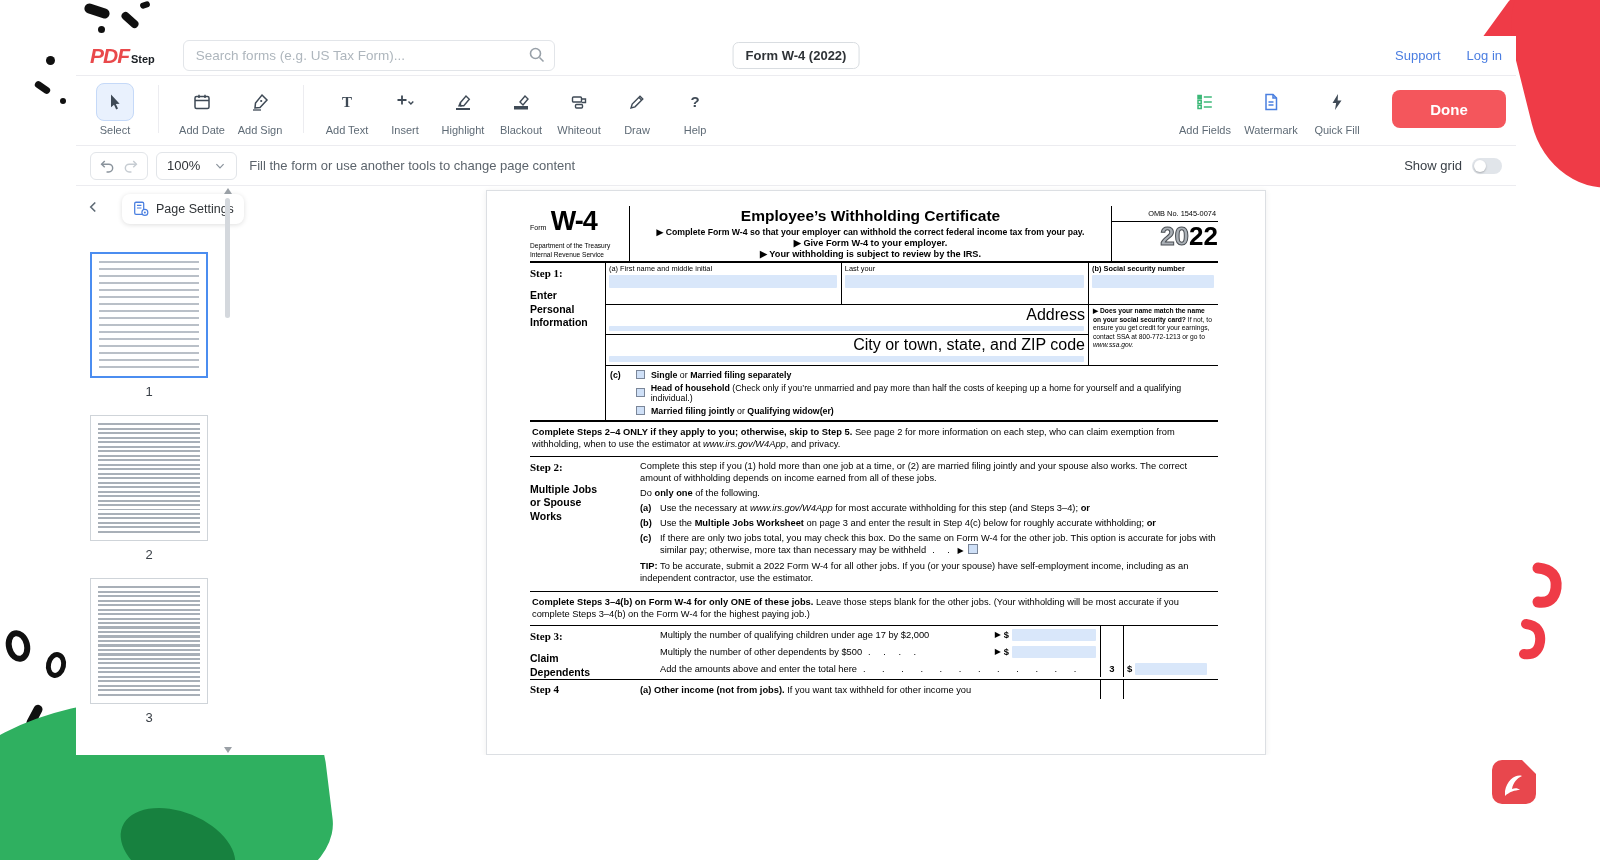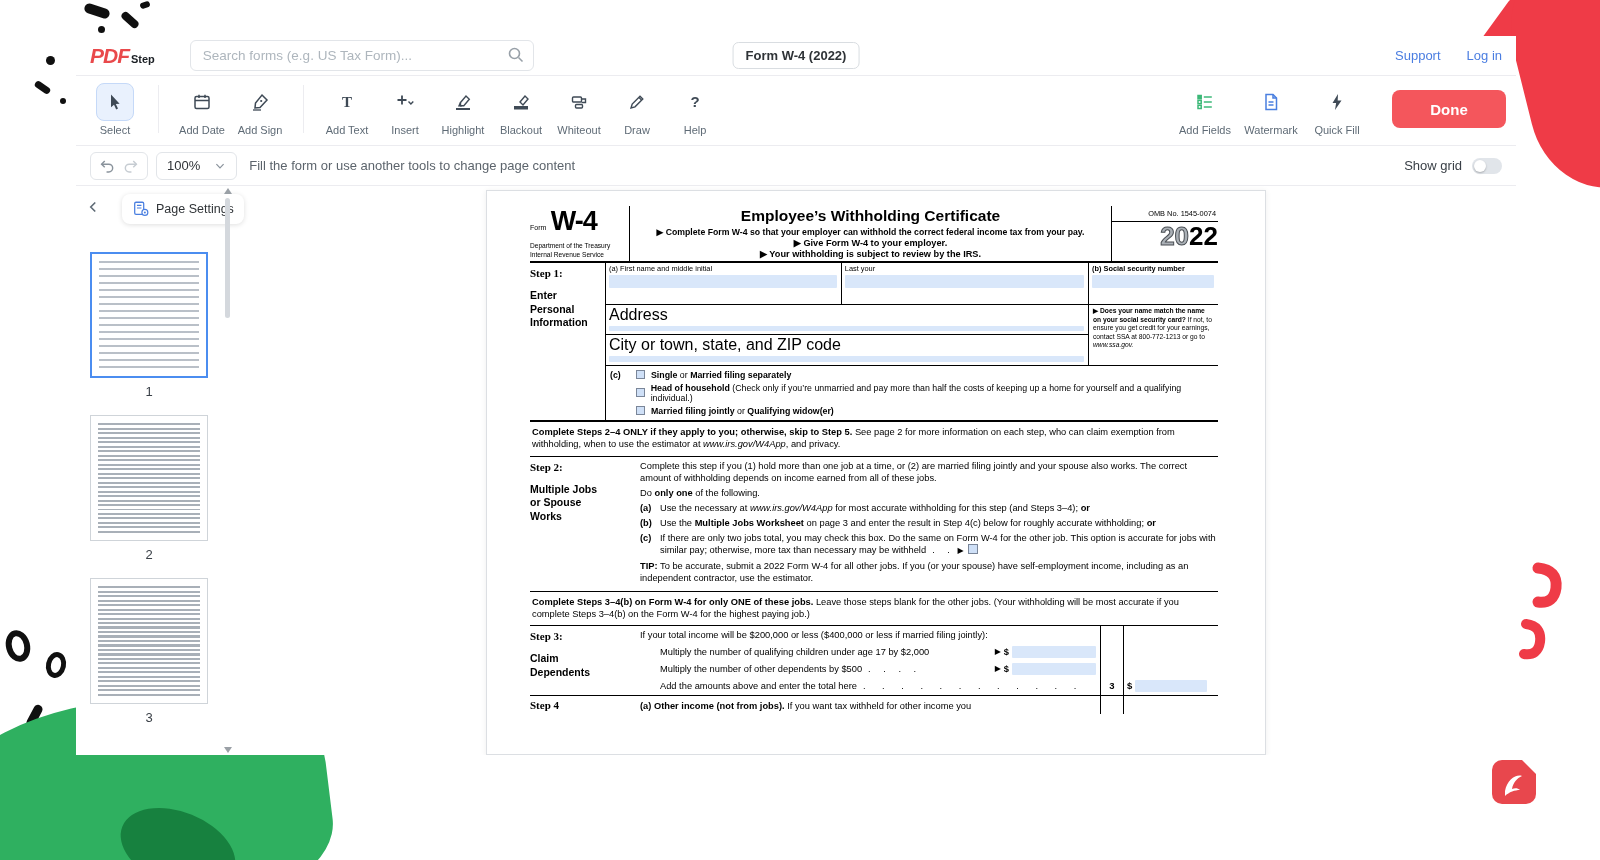--- a/index.html
+++ b/index.html
@@ -23,21 +23,21 @@
   
   .app { position:absolute; left:76px; top:36px; width:1440px; height:719px;
     background:#fff; z-index:2; }
 
   
   .app-header { position:absolute; top:0; left:0; right:0; height:40px;
     display:flex; align-items:center; padding:0 14px; border-bottom:1px solid #ececf0; }
   .logo { display:flex; align-items:baseline; cursor:pointer; }
   .logo-pdf { color:#e9494b; font-weight:800; font-style:italic; font-size:21px; letter-spacing:-1px; }
   .logo-liner { color:#1b1f24; font-weight:700; font-size:11px; margin-left:2px; }
-  .searchbox { position:relative; margin-left:35px; width:344px; }
+  .searchbox { position:relative; margin-left:28px; width:372px; }
   .searchbox input { width:100%; height:31px; border:1px solid #e2e5e9; border-radius:6px;
     padding:0 34px 0 12px; font-size:13.5px; color:#333; outline:none; }
   .searchbox input::placeholder { color:#aeb6bd; }
   .searchbox .mag { position:absolute; right:8px; top:5px; }
   .form-badge { position:absolute; left:50%; transform:translateX(-50%);
     border:1px solid #d9dde1; border-radius:6px; padding:5px 12px; font-size:13px;
     font-weight:700; color:#2f3337; background:#fff; }
   .hdr-links { margin-left:auto; display:flex; gap:26px; font-size:13px; }
   .hdr-links span { color:#4a7de1; cursor:pointer; }
 
@@ -119,21 +119,21 @@
   .stepsub { font-size:10.5px; font-weight:bold; white-space:pre-line; line-height:1.3; margin-top:10px; }
   .s1-main { flex:1; border-left:1px solid #000; display:flex; flex-direction:column; }
   .s1r1 { display:flex; border-bottom:1px solid #000; height:42px; }
   .fcell { padding:1px 3px; display:flex; flex-direction:column; }
   .fcell .flab { font-size:7.4px; }
   .fcell .flab.b { font-weight:bold; }
   .finput { height:13px; background:#d9e7fa; margin:2px 1px 2px 0; border-radius:1px; }
   .cell-fn { flex:1; } .cell-ln { flex:1.05; border-left:1px solid #000; }
   .cell-ssn { width:130px; border-left:1px solid #000; }
   .s1r2 { display:flex; border-bottom:1px solid #000; }
-  .addrcity { flex:1; display:flex; flex-direction:column; }
+  .addrcity { flex:1; display:flex; flex-direction:column;text-align:right; }
   .arow { height:30px; padding:1px 3px; display:flex; flex-direction:column; border-bottom:1px solid #000; }
   .crowu { height:30px; padding:1px 3px; display:flex; flex-direction:column; }
   .ssanote { width:130px; border-left:1px solid #000; padding:2px 4px; font-size:6.7px; line-height:1.28; }
   .s1c { padding:2px 0 3px; }
   .crow { display:flex; align-items:center; padding:1.5px 0 1.5px 4px; font-size:8.8px; }
   .cpar { width:26px; font-weight:bold; }
   .cbox { width:9px; height:9px; background:#cfe0f7; border:1px solid #7a8699; margin-right:6px; flex:none; }
 
   .para { font-size:9.3px; line-height:1.32; padding:4px 2px 5px; border-bottom:1px solid #000; }
 
@@ -531,23 +531,20 @@
         </div>
 
         <div class="sect" style="padding:0;">
           <div class="sect-lab" style="padding-top:4px;">
             <div class="steptitle">Step 3:</div>
             <div class="stepsub">Claim
 Dependents</div>
           </div>
           <div class="sect-body" style="display:flex; flex-direction:column;">
             <div class="s3row">
-              <div class="s3text">
-                  <span>If your total income will be $200,000 or less ($400,000 or less if married filing jointly):</span>
-                </div>
               <div class="s3cellA"></div>
                 <div class="s3cellB"></div>
             </div>
             <div class="s3row">
               <div class="s3text" style="padding-left:20px;">
                 <span>Multiply the number of qualifying children under age 17 by $2,000</span>
                   <span class="push"></span>
                 <span class="arr">▶</span>
                   <span class="dol">$</span>
                 <span class="amt-input"></span>

